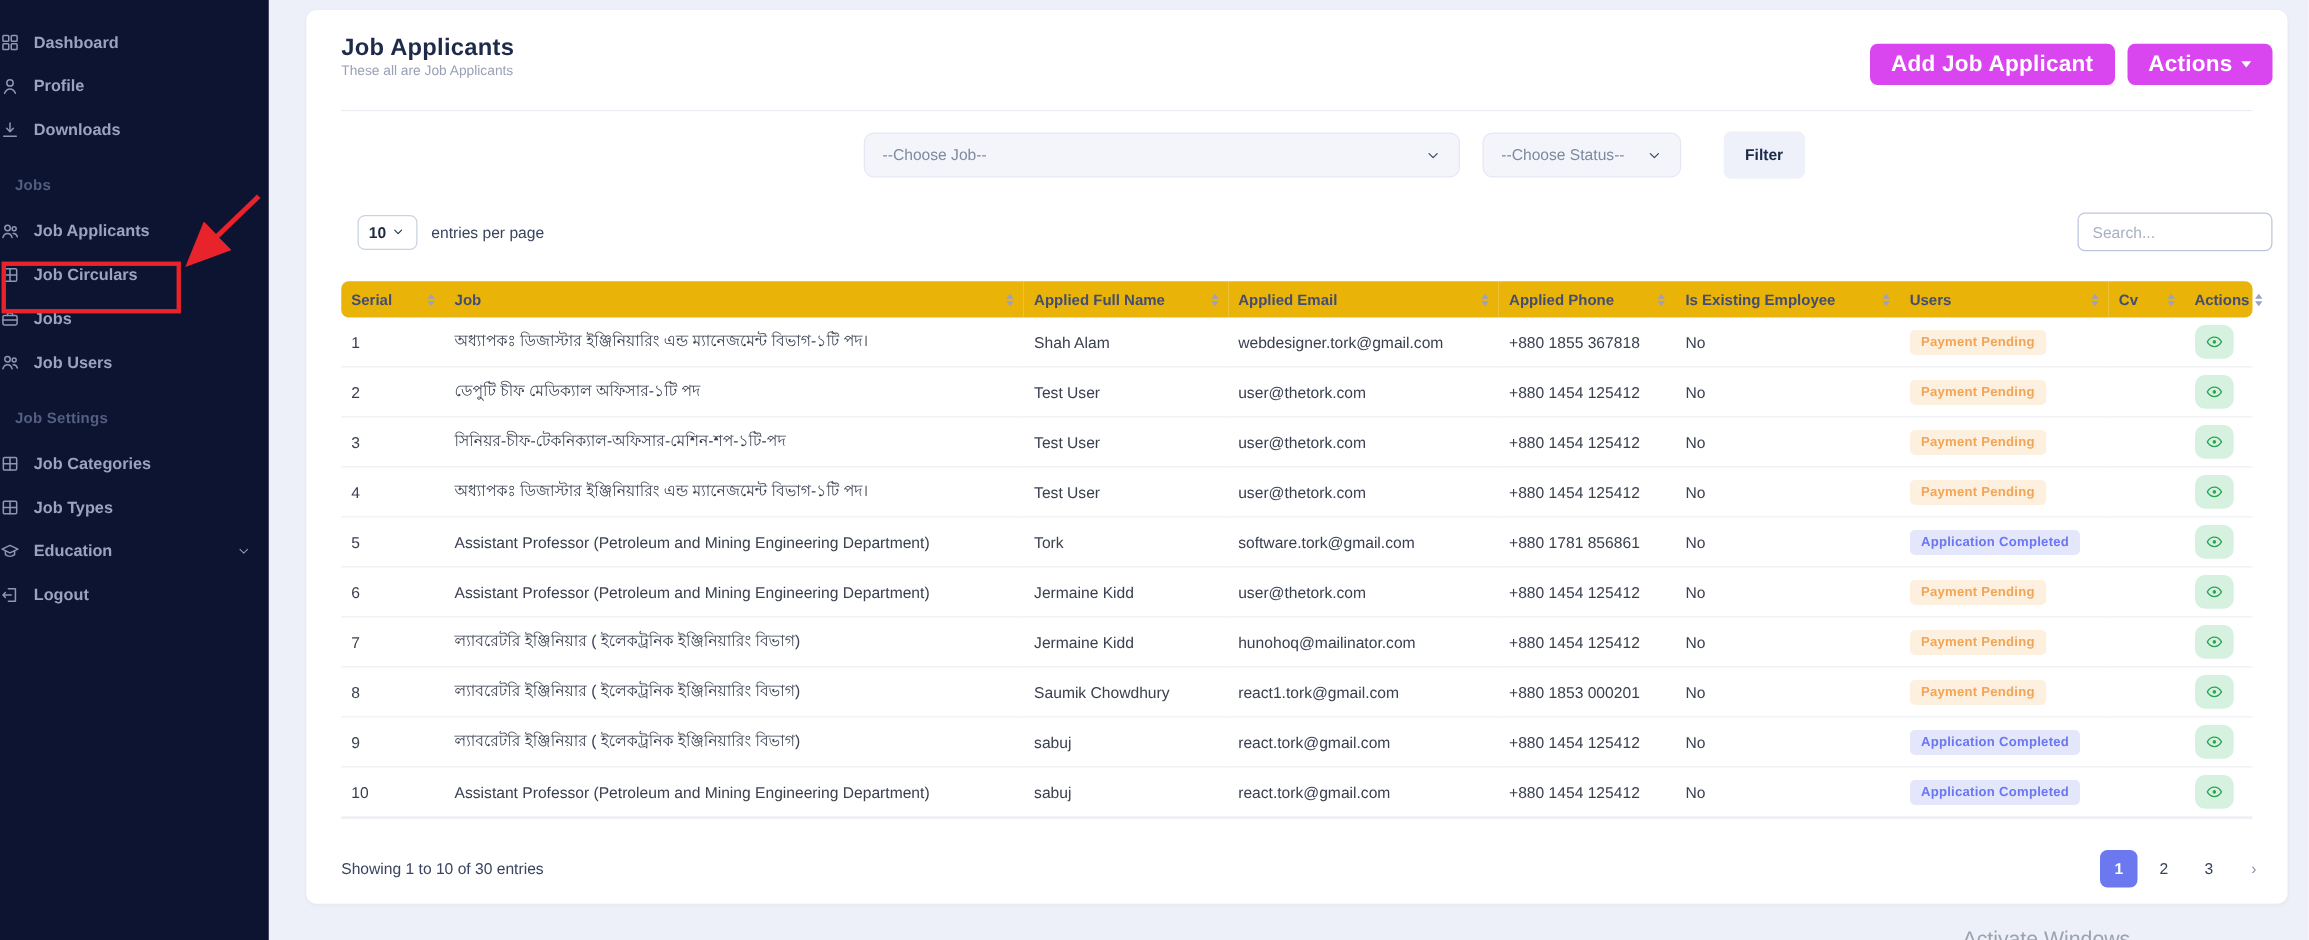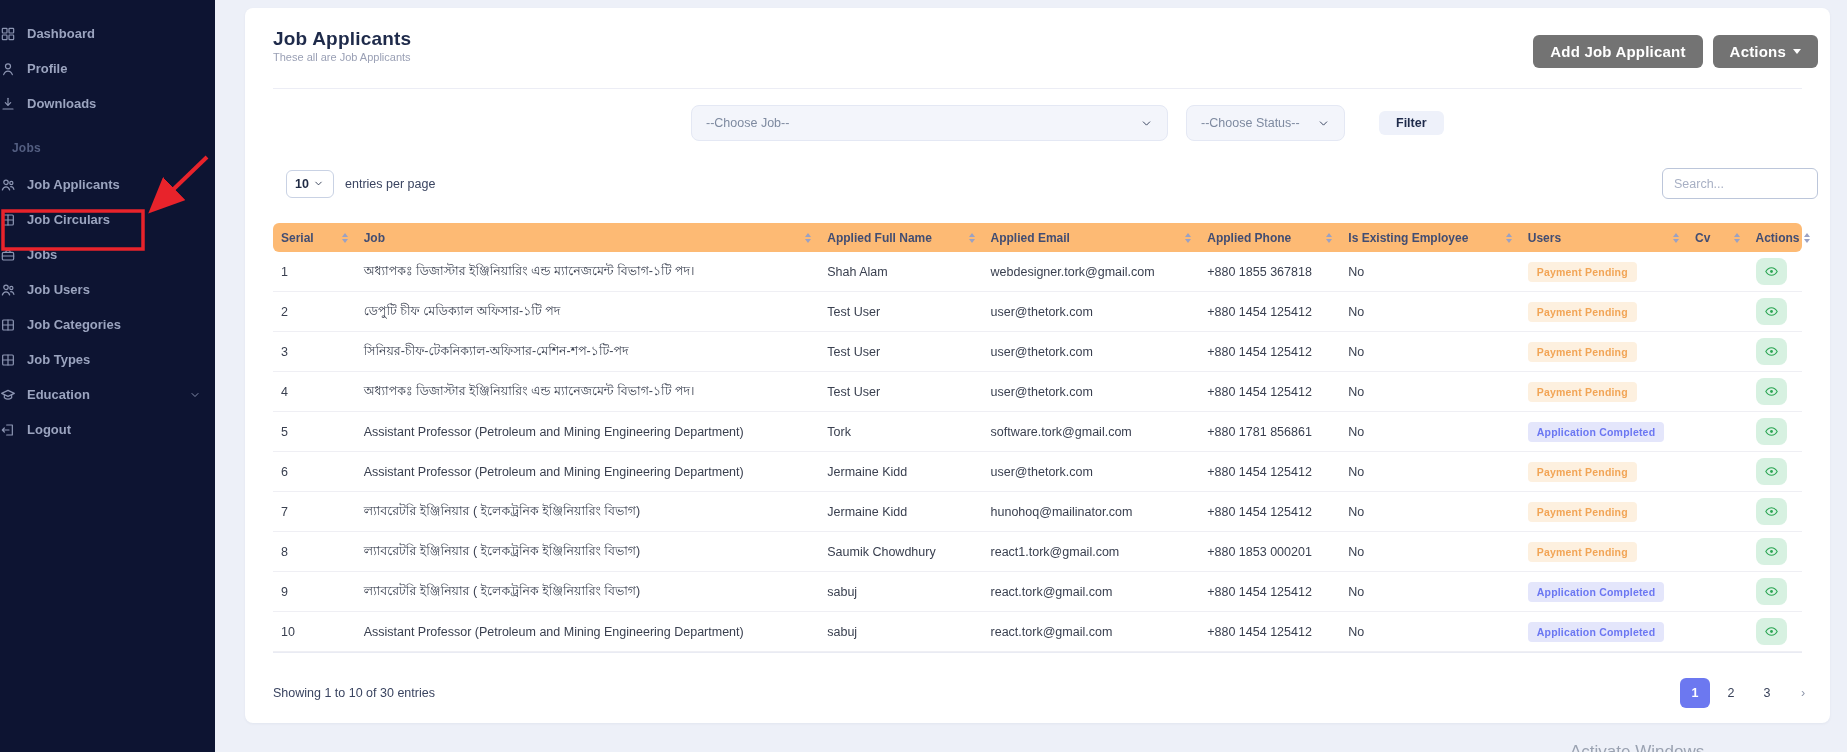--- a/index.html
+++ b/index.html
@@ -13,43 +13,43 @@
   .side-item .icon { width:16px; height:16px; display:inline-flex; color:#8d96b3; flex:0 0 16px; }
   .icon svg, .sel-chev svg, .side-chev svg { width:100%; height:100%; fill:none; stroke:currentColor; stroke-width:1.8; stroke-linecap:round; stroke-linejoin:round; }
   .side-chev { width:12px; height:12px; color:#8d96b3; position:absolute; right:14px; top:12px; }
 
   
   .card { position:absolute; left:245px; top:8px; width:1585px; height:715px; background:#ffffff; border-radius:8px; box-shadow:0 1px 3px rgba(20,30,70,.05); padding:0 28px; }
   .card-head { display:flex; justify-content:space-between; align-items:flex-start; padding-top:20px; height:80px; }
   .page-title { font-size:19px; font-weight:700; color:#1e2a4a; letter-spacing:.2px; }
   .page-subtitle { font-size:11px; color:#9aa0b5; margin-top:1px; }
   .head-actions { display:flex; gap:10px; margin-top:7px; margin-right:-16px; }
-  .btn-primary { background:#737373; color:#fff; border:none; border-radius:6px; font-family:inherit; font-size:15px; font-weight:700; height:33px; padding:0 17px; cursor:pointer; display:inline-flex; align-items:center; gap:7px; letter-spacing:.2px; }
+  .btn-primary { background:#d946ef; color:#fff; border:none; border-radius:6px; font-family:inherit; font-size:18px; font-weight:700; height:33px; padding:0 17px; cursor:pointer; display:inline-flex; align-items:center; gap:7px; letter-spacing:.2px; }
   .caret-down { width:0; height:0; border-left:4px solid transparent; border-right:4px solid transparent; border-top:5px solid #fff; display:inline-block; }
   .head-divider { border:none; border-top:1px solid #ecedf5; }
 
   
   .filter-row { display:flex; align-items:center; gap:18px; margin-top:16px; padding-left:418px; }
   .select { background:#f3f5fb; border:1px solid #e4e8f4; border-radius:8px; height:36px; display:flex; align-items:center; justify-content:space-between; padding:0 14px; font-size:12.5px; color:#7e8aa0; cursor:pointer; }
   .select-job { width:477px; }
   .select-status { width:159px; }
   .sel-chev { width:13px; height:13px; color:#3a4560; flex:0 0 13px; }
-  .btn-filter { background:#eef1fa; border:none; border-radius:6px; height:24px; padding:0 17px; font-family:inherit; font-size:12.5px; font-weight:700; color:#1e2a4a; cursor:pointer; margin-left:16px; }
+  .btn-filter { background:#eef1fa; border:none; border-radius:6px; height:38px; padding:0 17px; font-family:inherit; font-size:12.5px; font-weight:700; color:#1e2a4a; cursor:pointer; margin-left:16px; }
 
   
   .list-controls { display:flex; align-items:center; margin-top:27px; }
   .entries-select { background:#fff; border:1px solid #c9d2e4; border-radius:6px; width:48px; height:28px; margin-left:13px; display:flex; align-items:center; justify-content:space-between; padding:0 8px; font-size:12.5px; font-weight:700; color:#1f2a44; cursor:pointer; }
   .entries-select .sel-chev { width:11px; height:11px; color:#1f2a44; }
   .entries-label { font-size:12.5px; color:#3a4460; margin-left:11px; }
   .search-input { margin-left:auto; margin-right:-16px; width:156px; height:31px; border:1px solid #bcc6da; border-radius:6px; padding:0 11px; font-family:inherit; font-size:12.5px; color:#3a4460; outline:none; }
   .search-input::placeholder { color:#a8b0c4; }
 
   
   table { width:1529px; margin-top:24px; border-collapse:separate; border-spacing:0; table-layout:fixed; }
-  thead th { background:#fdba74; height:29px; font-size:12px; font-weight:600; color:#424d72; text-align:left; padding:0 8px; cursor:pointer;margin-left:31px; }
+  thead th { background:#eab308; height:29px; font-size:12px; font-weight:600; color:#424d72; text-align:left; padding:0 8px; cursor:pointer;margin-left:31px; }
   thead th:first-child { border-radius:6px 0 0 6px; }
   thead th:last-child { border-radius:0 6px 6px 0; }
   .th-inner { display:flex; align-items:center; justify-content:space-between; gap:4px; }
   .sort { display:inline-flex; flex-direction:column; gap:2px; align-items:center; flex:0 0 auto; }
   .sort i { display:block; width:0; height:0; border-left:3.5px solid transparent; border-right:3.5px solid transparent; }
   .sort .up { border-bottom:4px solid #9aa1c4; }
   .sort .dn { border-top:4px solid #9aa1c4; }
   tbody td { height:40px; border-bottom:1px solid #efeff4; font-size:12.5px; color:#3a4050; padding:0 8px; overflow:hidden; white-space:nowrap; }
   tbody tr:last-child td { border-bottom:1px solid #efeff4; }
   .badge { display:inline-block; font-size:10.5px; font-weight:700; padding:4px 9px; border-radius:4px; letter-spacing:.2px; }
@@ -138,20 +138,21 @@
         <span class="icon">
           <svg viewBox="0 0 24 24">
             <circle cx="9" cy="8" r="3.3"></circle>
             <path d="M3.5 19.5c1-3.2 3-4.7 5.5-4.7s4.5 1.5 5.5 4.7"></path>
             <circle cx="17" cy="9" r="2.4"></circle>
             <path d="M15.8 14.6c2.2-.2 4.2 1 5 4"></path>
           </svg>
         </span>
         <span>Job Users</span>
       </div>
+      <div class="side-label">Job Settings</div>
       <div class="side-item">
         <span class="icon">
           <svg viewBox="0 0 24 24">
             <rect x="4" y="4.5" width="16" height="15" rx="1.5"></rect>
             <path d="M4 12h16M12 4.5v15"></path>
           </svg>
         </span>
         <span>Job Categories</span>
       </div>
       <div class="side-item">

